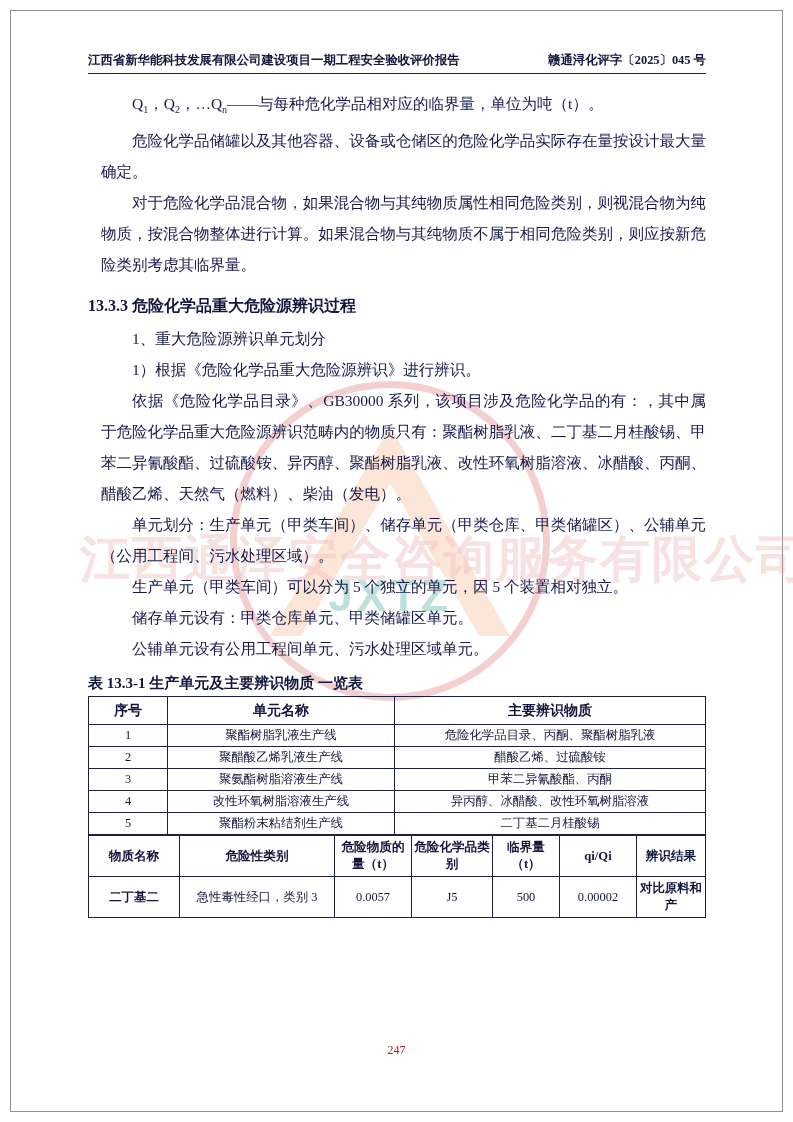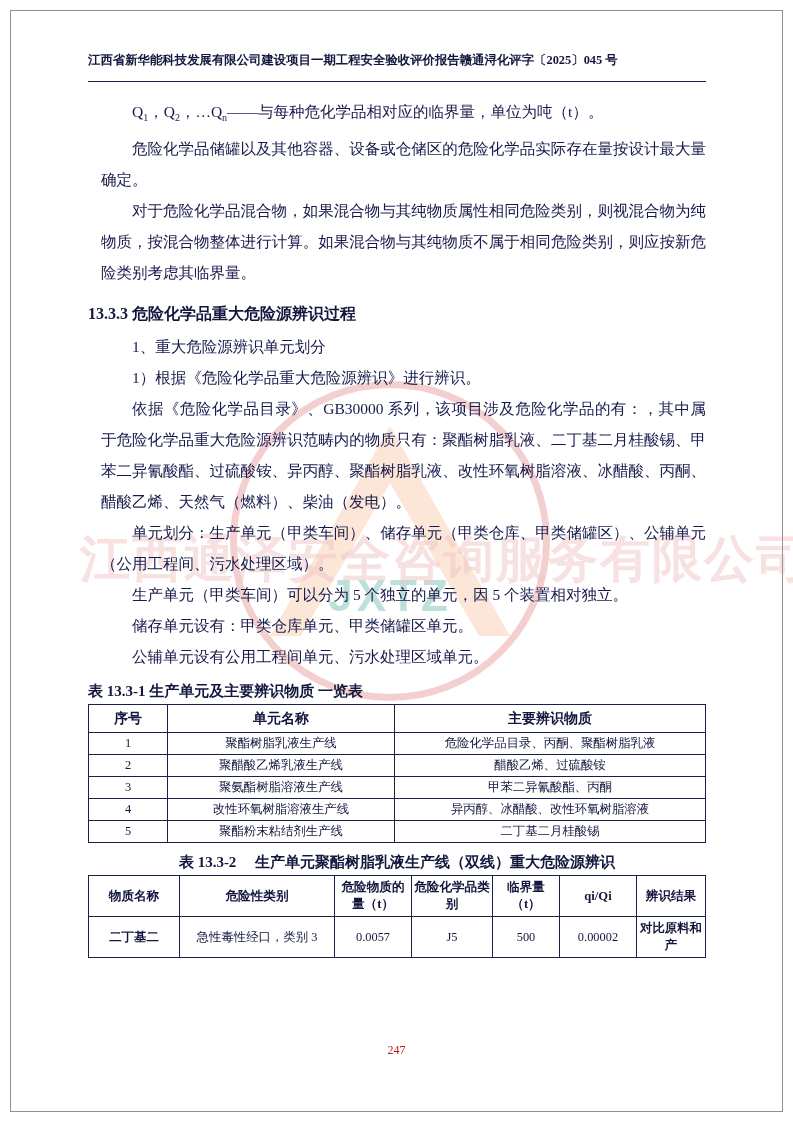--- a/index.html
+++ b/index.html
@@ -32,25 +32,26 @@
   .content {
     position: absolute;
     left: 88px;
     top: 52px;
     width: 618px;
   }
 
   
   .doc-header {
     display: flex;
+    justify-content: space-between;
     align-items: flex-end;
     font-size: 12.4px;
     font-weight: bold;
     color: #13173d;
-    padding-bottom: 12px;
+    padding-bottom: 4px;
     border-bottom: 1.2px solid #1a1f47;
     letter-spacing: 0px;
   }
   .doc-header .left { white-space: nowrap; }
   .doc-header .right { white-space: nowrap; }
 
   .body-text {
     margin-top: 14px;
     font-size: 15.5px;
     line-height: 31px;
@@ -256,21 +257,20 @@
           <td>异丙醇、冰醋酸、改性环氧树脂溶液</td>
         </tr>
         <tr>
           <td>5</td>
           <td>聚酯粉末粘结剂生产线</td>
           <td>二丁基二月桂酸锡</td>
         </tr>
       </tbody>
     </table>
 
-    <div class="tbl-caption left-ind">表 13.3-2 　生产单元聚酯树脂乳液生产线（双线）重大危险源辨识</div>
 
     <table class="doc t2">
       <thead>
         <tr>
           <th style="width:86px">物质名称</th>
           <th style="width:150px">危险性类别</th>
           <th style="width:72px">危险物质的量（t）</th>
           <th style="width:76px">危险化学品类别</th>
           <th style="width:62px">临界量（t）</th>
           <th style="width:72px">qi/Qi</th>

